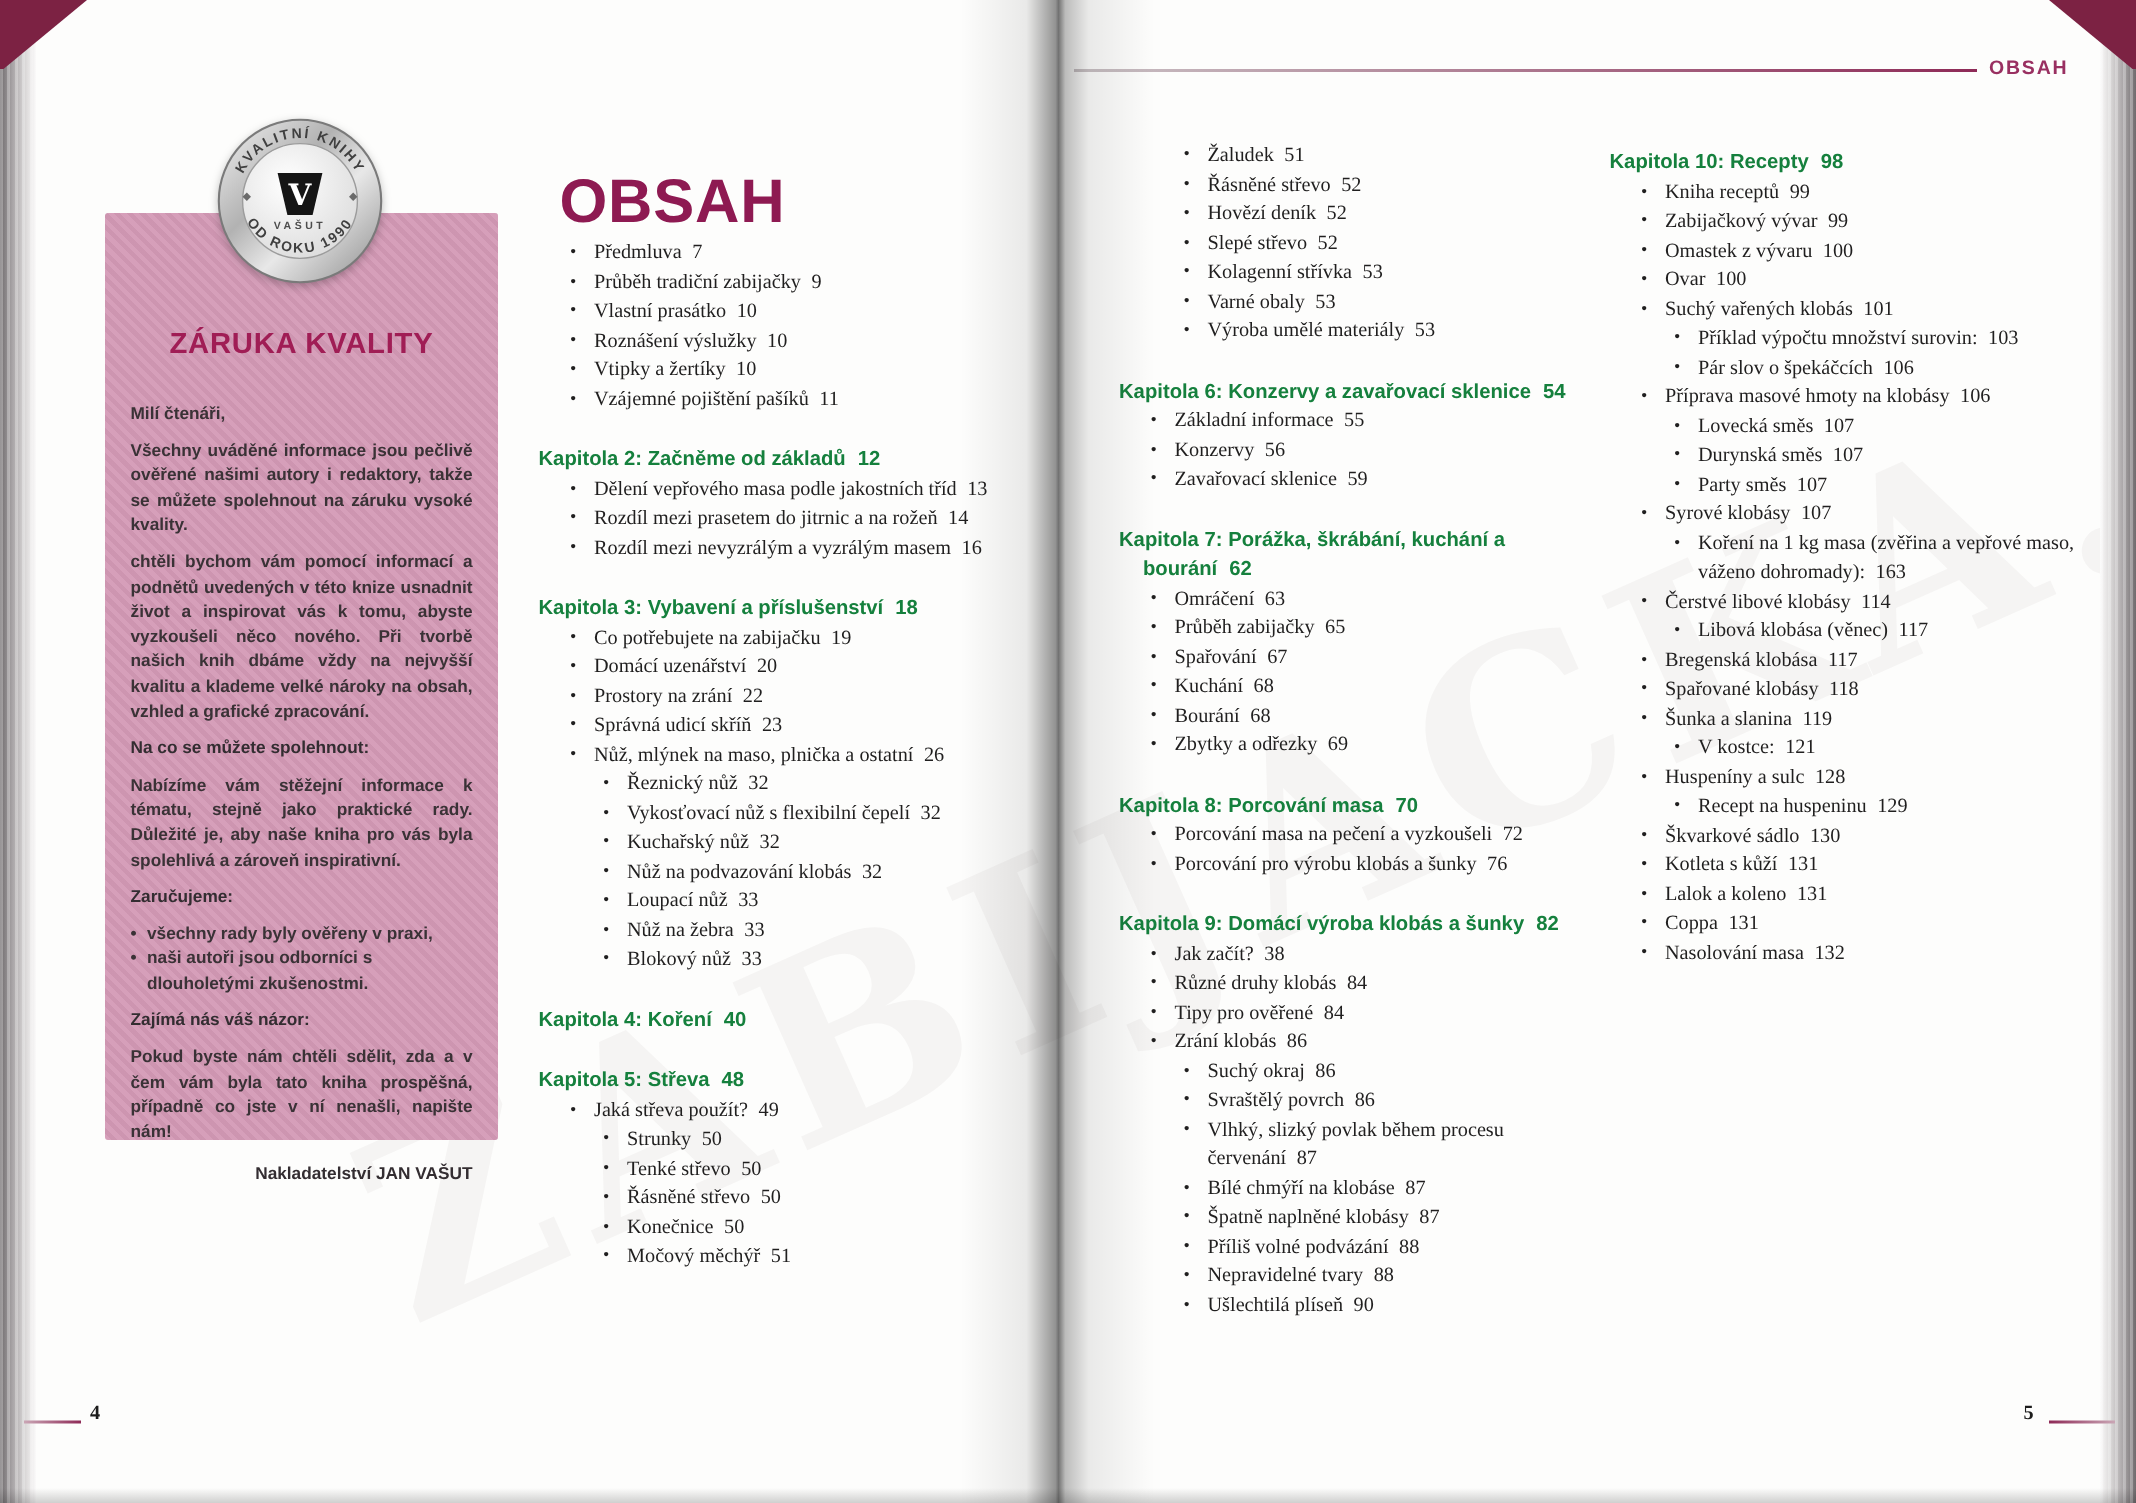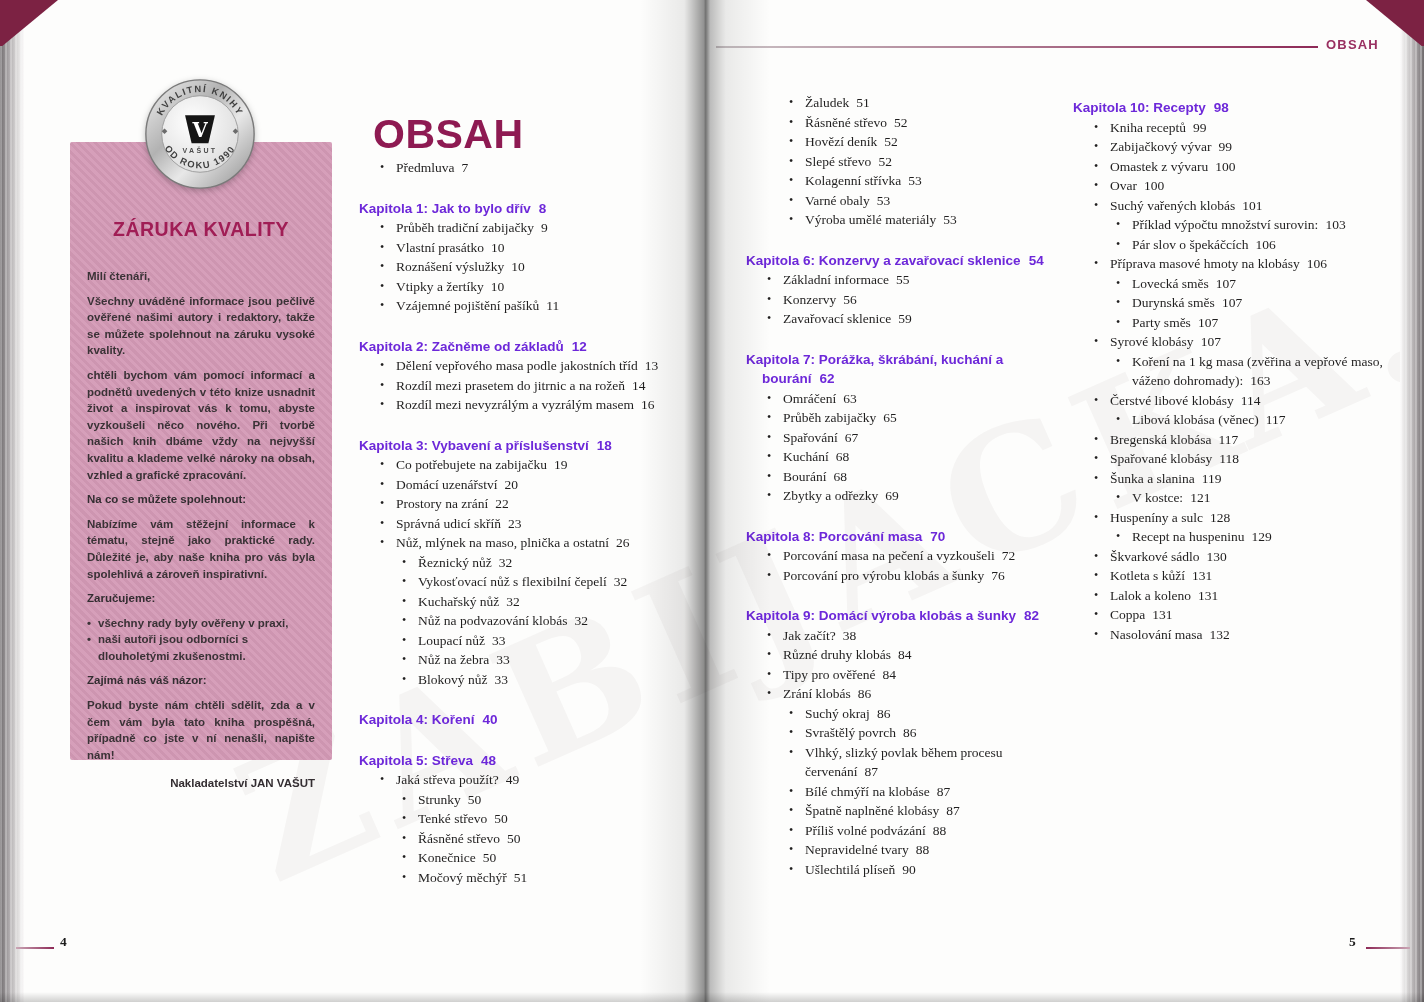--- a/index.html
+++ b/index.html
@@ -72,21 +72,21 @@
   .pub{font-family:"Liberation Sans",sans-serif;font-size:7.5px;font-weight:bold;fill:#4c4c4c;
     letter-spacing:2.5px;text-anchor:middle;}
 
   
   .toc-title{position:absolute;left:373px;top:84px;
     font:bold 41px "Liberation Sans",sans-serif;letter-spacing:.5px;color:#8e1a52;}
   .toc-col{position:absolute;}
   .col1{left:375px;top:158px;width:307px;}
   .col2{left:762px;top:93px;width:302px;}
   .col3{left:1089px;top:98px;width:327px;}
-  .toc-col .chapter{font:bold 13.5px/19.5px "Liberation Sans",sans-serif;color:#6d28d9;
+  .toc-col .chapter{font:bold 13.5px/19.5px "Liberation Sans",sans-serif;color:#15803d;
     text-indent:-16px;margin-top:21px;}
   .toc-col .chapter:first-child{margin-top:0;}
   .toc-col .item{position:relative;font:13.5px/19.5px "Liberation Serif",serif;color:#201f1f;}
   .toc-col .l1{padding-left:21px;}
   .toc-col .l2{padding-left:43px;}
   .toc-col .l1>.bullet{position:absolute;left:5px;top:0;}
   .toc-col .l2>.bullet{position:absolute;left:27px;top:0;}
   .toc-col .bullet{font-size:12px;}
   .toc-col .pg{margin-left:7px;}
   .toc-col .chapter .pg{margin-left:8px;}
@@ -152,21 +152,20 @@
       <text x="60" y="80" class="pub">VAŠUT</text>
     </svg>
   </div>
 
   <div class="rp-rule"></div>
   <div class="rp-header-label">OBSAH</div>
 
   <h1 class="toc-title">OBSAH</h1>
   <div class="toc-col col1">
       <div class="item l1"><span class="bullet">•</span><span class="txt">Předmluva</span><span class="pg">7</span></div>
-      <div class="chapter"><span class="txt">Kapitola 1: Jak to bylo dřív</span><span class="pg">8</span></div>
       <div class="item l1"><span class="bullet">•</span><span class="txt">Průběh tradiční zabijačky</span><span class="pg">9</span></div>
       <div class="item l1"><span class="bullet">•</span><span class="txt">Vlastní prasátko</span><span class="pg">10</span></div>
       <div class="item l1"><span class="bullet">•</span><span class="txt">Roznášení výslužky</span><span class="pg">10</span></div>
       <div class="item l1"><span class="bullet">•</span><span class="txt">Vtipky a žertíky</span><span class="pg">10</span></div>
       <div class="item l1"><span class="bullet">•</span><span class="txt">Vzájemné pojištění pašíků</span><span class="pg">11</span></div>
       <div class="chapter"><span class="txt">Kapitola 2: Začněme od základů</span><span class="pg">12</span></div>
       <div class="item l1"><span class="bullet">•</span><span class="txt">Dělení vepřového masa podle jakostních tříd</span><span class="pg">13</span></div>
       <div class="item l1"><span class="bullet">•</span><span class="txt">Rozdíl mezi prasetem do jitrnic a na rožeň</span><span class="pg">14</span></div>
       <div class="item l1"><span class="bullet">•</span><span class="txt">Rozdíl mezi nevyzrálým a vyzrálým masem</span><span class="pg">16</span></div>
       <div class="chapter"><span class="txt">Kapitola 3: Vybavení a příslušenství</span><span class="pg">18</span></div>

